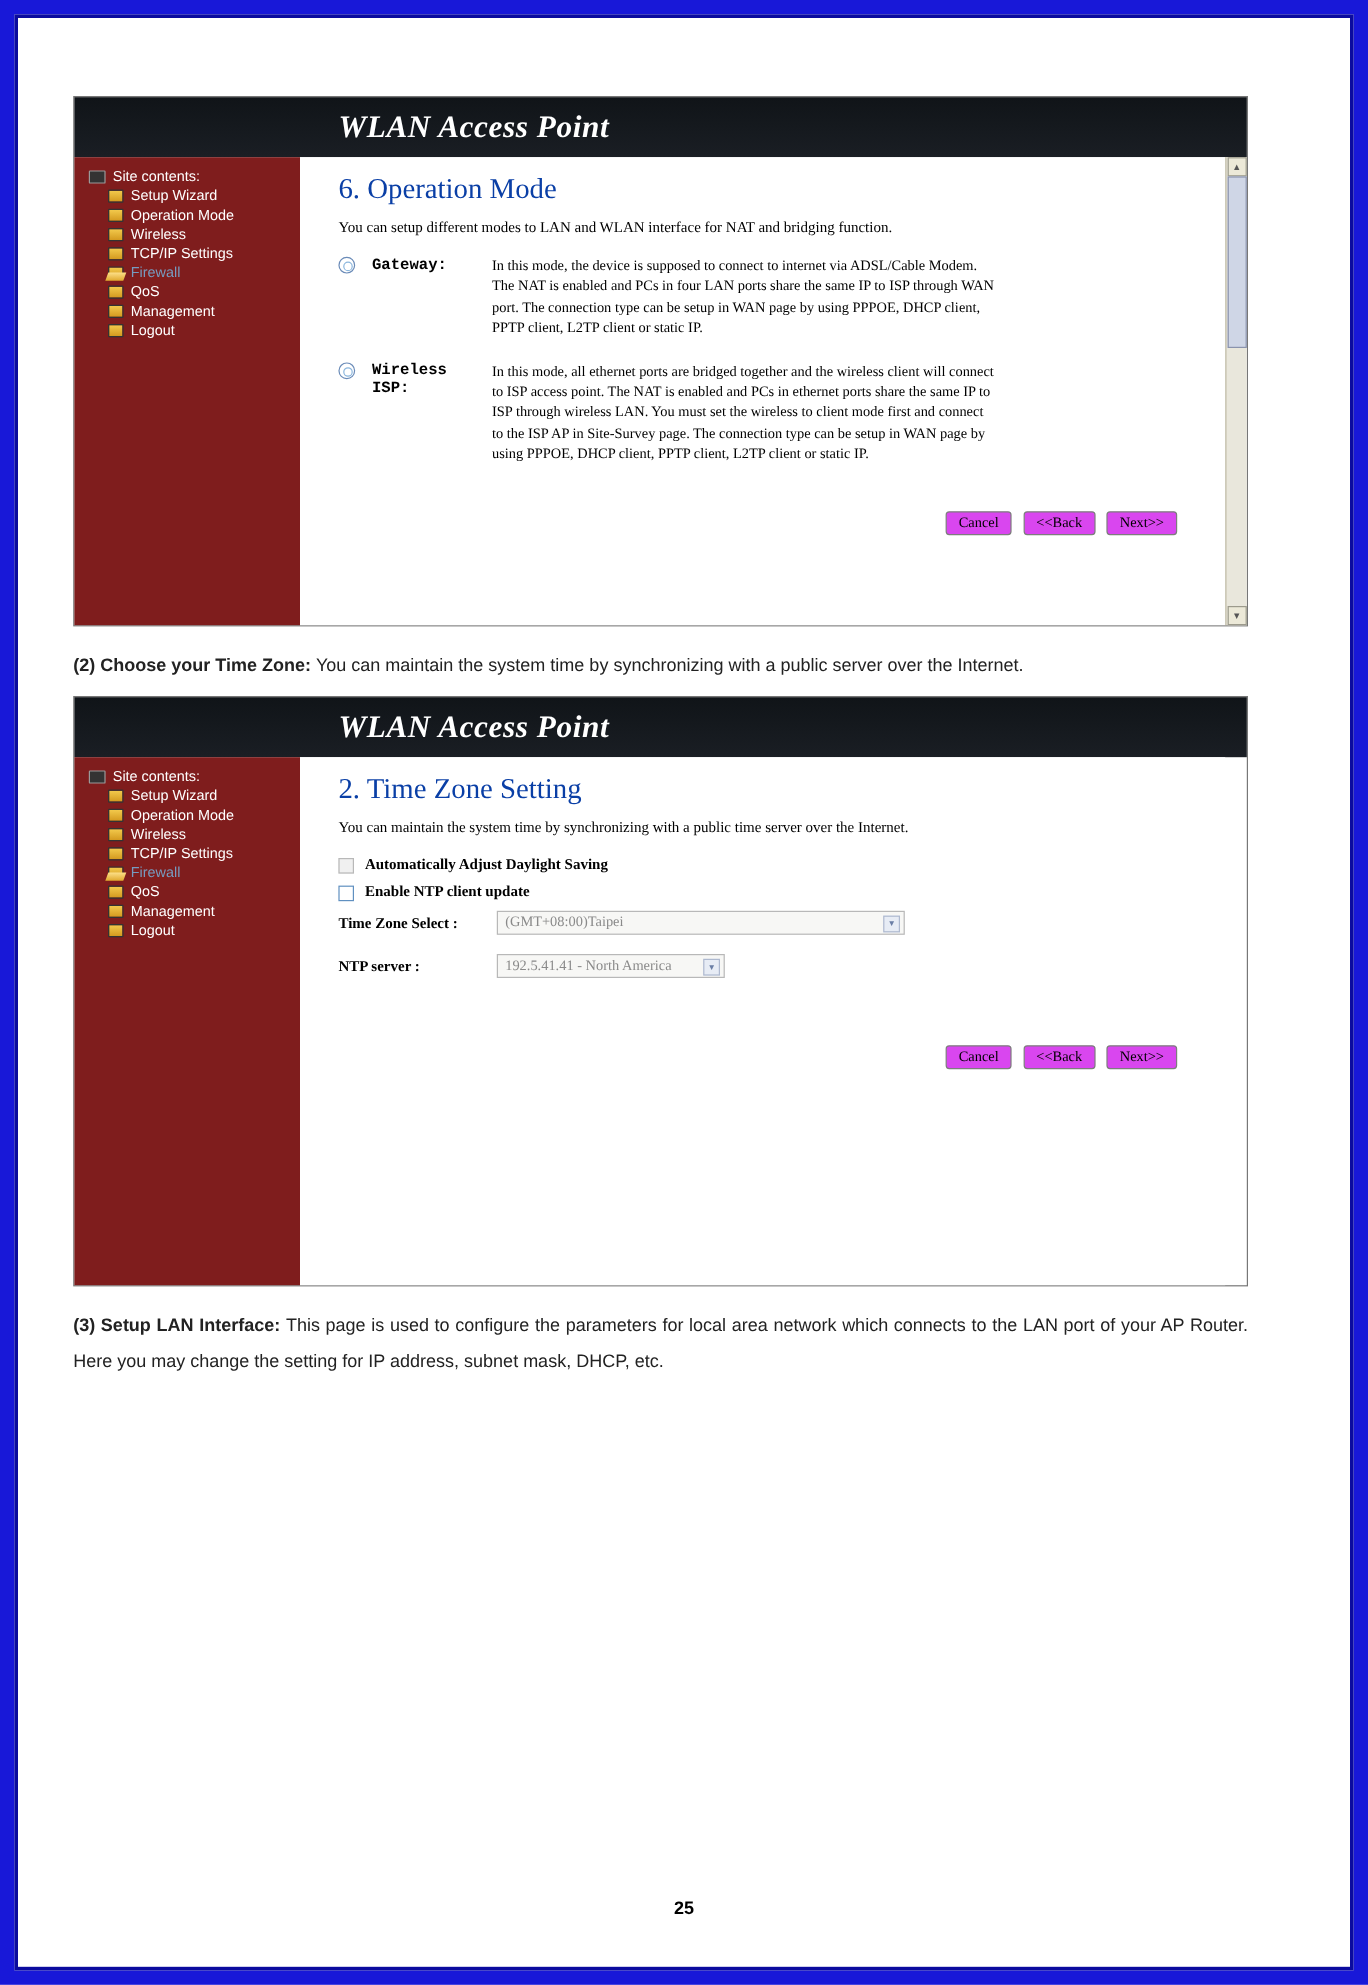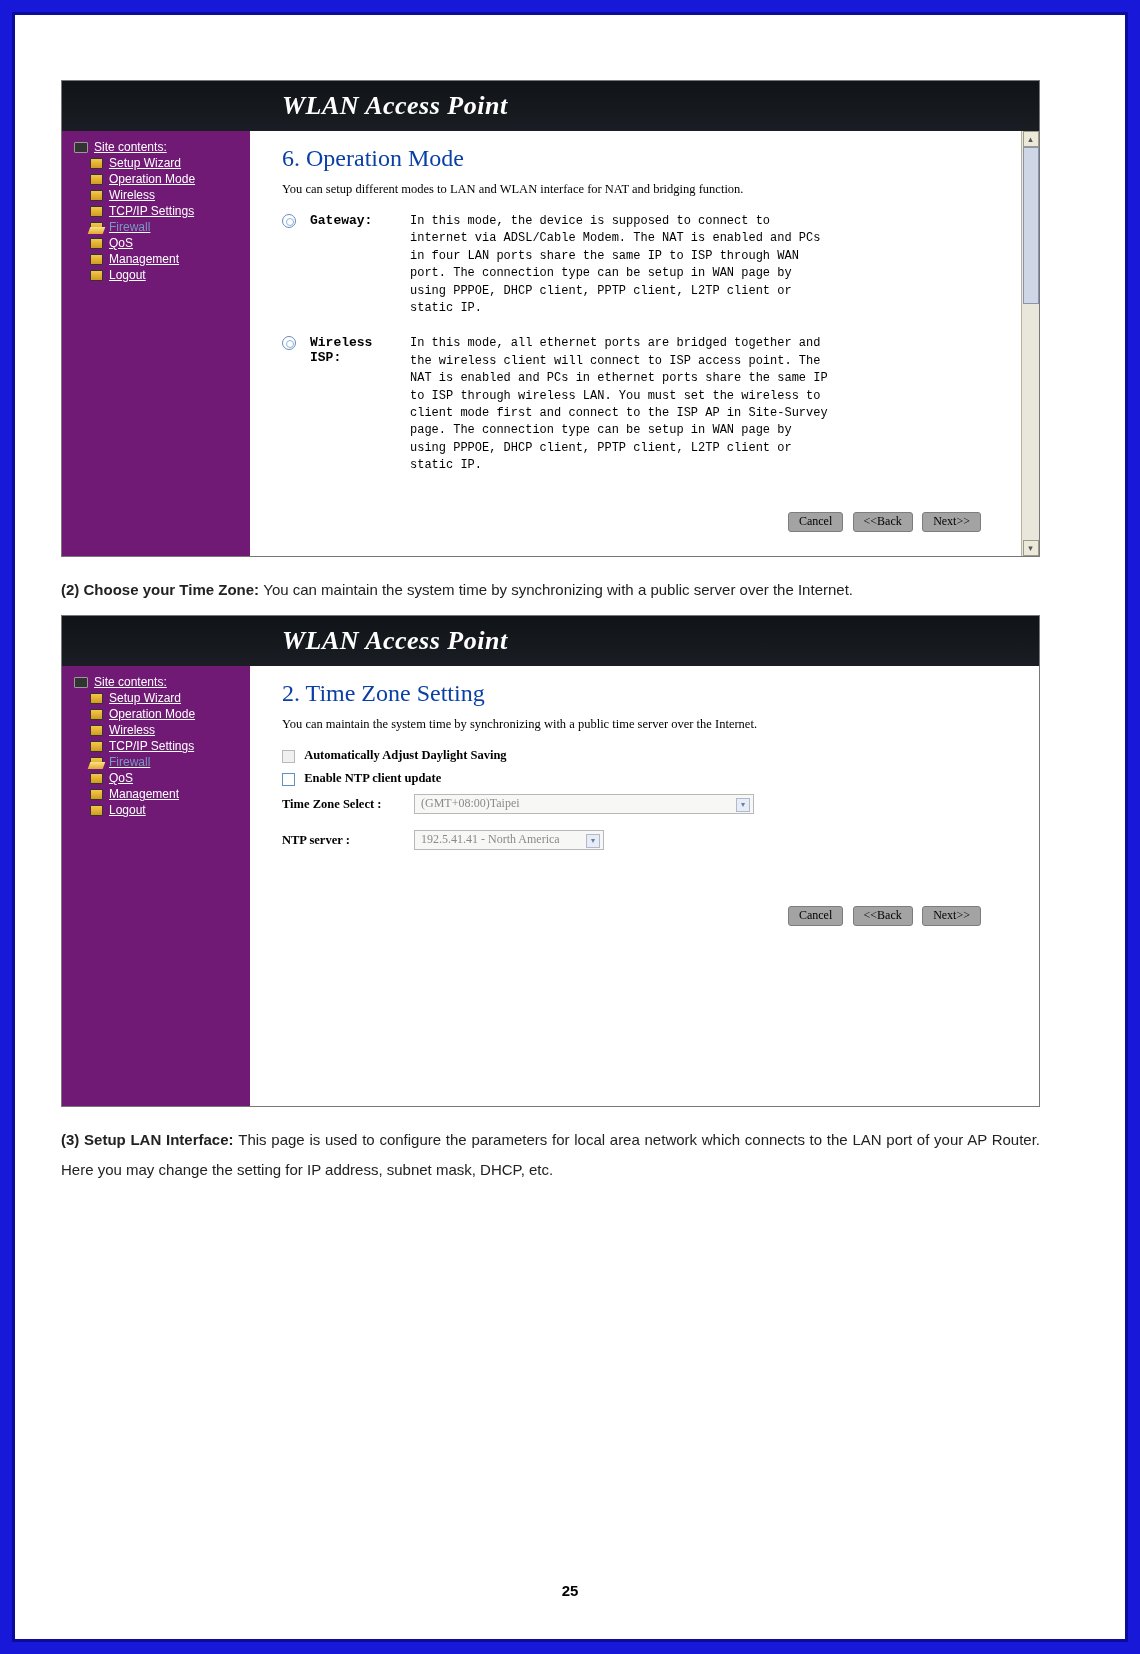--- a/index.html
+++ b/index.html
@@ -51,26 +51,25 @@
     font-size: 26px;
     padding: 10px 0 10px 220px;
     letter-spacing: 0.5px;
   }
   .shot-body {
     display: flex;
     min-height: 300px;
   }
   .sidebar {
     width: 188px;
-    background: #701a75;
+    background: #7f1d1d;
     color: #fff;
     font-size: 12px;
     padding: 8px 0 20px 10px;
     flex-shrink: 0;
-    text-decoration: underline;
   }
   .side-item {
     display: flex;
     align-items: center;
     gap: 6px;
     padding: 1px 0 1px 18px;
     white-space: nowrap;
   }
   .side-item.root { padding-left: 2px; }
   .side-icon {
@@ -147,29 +146,29 @@
   .mode-radio.selected::after{
     content:"";position:absolute;left:3px;top:3px;width:6px;height:6px;border-radius:50%;
     background:#2a6e1f;
   }
   .mode-radio.unselected::after{
     content:"";position:absolute;left:3px;top:3px;width:6px;height:6px;border-radius:50%;
     border:1px solid #8bb6dd;
   }
   .mode-label-cell{ width:86px; font-family:Liberation Mono, monospace; font-weight:bold; font-size:13px;}
   .mode-label-cell.sel { outline:1px dotted #555; padding:1px 3px;}
-  .mode-desc { font-family:Liberation Mono, monospace; font-size:12px; line-height:1.45; max-width:420px;}
+  .mode-desc { font-family:Liberation Serif, serif; font-size:12px; line-height:1.45; max-width:420px;}
 
   .btn-row { text-align:right; padding-top:20px;}
   .win-btn {
     display:inline-block;
     font-family:"Times New Roman",serif;
     font-size:12px;
     padding:1px 10px 2px 10px;
-    background:#a3a3a3;
+    background:#d946ef;
     border:1px solid #7d7d7d;
     border-radius:3px;
     margin-left:6px;
   }
 
   
   .chk {
     width:13px;height:13px;border:1px solid #6090c0;background:#fff;display:inline-block;vertical-align:middle;margin-right:6px;
   }
   .chk.dis { background:#f0f0f0; border-color:#b8b8b8;}

